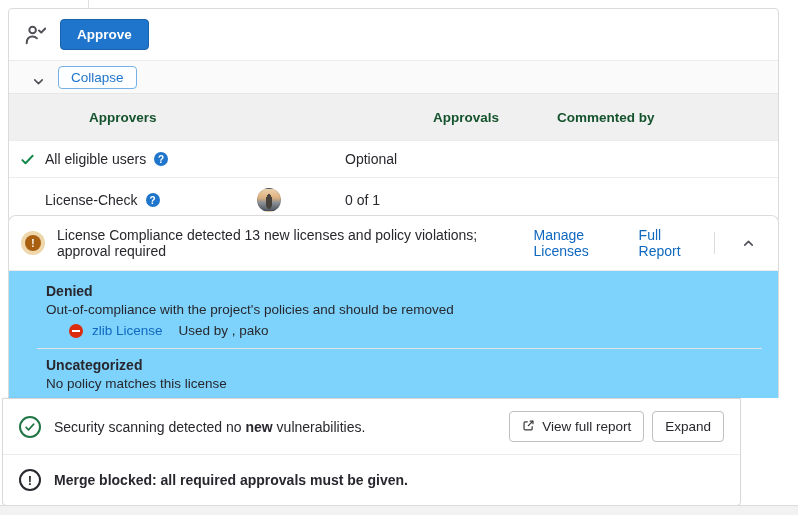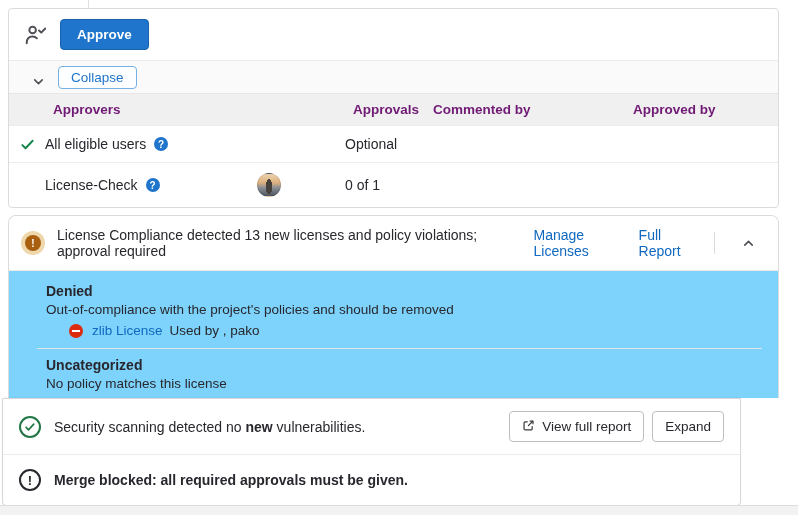--- a/index.html
+++ b/index.html
@@ -29,21 +29,21 @@
 
   
   .collapse-row { display:flex; align-items:flex-end; gap:12px; padding:4px 16px 4px 22px; background:#fafafa; border-top:1px solid #ececec; height:33px; }
   .btn-collapse {
     background:#fdfeff; color:#1f75cb; border:1px solid #75b1e4; border-radius:4px;
     font-size:13.5px; padding:3px 12px; cursor:pointer; font-family:"Liberation Sans",sans-serif;
   }
 
   
   .t-header, .t-row { display:grid; grid-template-columns:36px 300px 80px 200px 1fr; align-items:center; }
-  .t-header { background:#f0f0f0; border-top:1px solid #e7e7e7; padding:8px 8px; font-weight:700; font-size:13.5px; color:#701a75; }
+  .t-header { background:#f0f0f0; border-top:1px solid #e7e7e7; padding:8px 0; font-weight:700; font-size:13.5px; color:#14532d;gap:44px; }
   .t-row { background:#fff; border-top:1px solid #ececec; padding:10px 0; }
   .t-row:last-child { border-radius:0 0 8px 8px; }
   .cell-icon { display:flex; justify-content:center; }
   .name-cell { display:flex; align-items:center; }
   .name-group { display:flex; align-items:center; gap:8px; width:212px; }
   .help-badge {
     width:14px; height:14px; border-radius:50%; background:#1f75cb; color:#fff;
     font-size:10px; font-weight:700; display:inline-flex; align-items:center; justify-content:center; cursor:pointer;
   }
   .avatar {
@@ -60,21 +60,21 @@
   .warn-icon span { width:16px; height:16px; border-radius:50%; background:#a95f10; color:#fff; font-size:10px; font-weight:700; display:flex; align-items:center; justify-content:center; }
   .lic-actions { margin-left:auto; display:flex; align-items:center; gap:16px; }
   a.link { color:#1068bf; text-decoration:none; cursor:pointer; }
   .v-divider { width:1px; height:22px; background:#dbdbdb; margin:0 4px; }
   .icon-btn { background:none; border:none; cursor:pointer; padding:2px 6px; display:flex; align-items:center; }
 
   .lic-body { padding:8px 16px 8px 37px; background:#7dd3fc; font-size:13.5px; }
   .group-title { font-weight:700; padding:4px 0 2px; font-size:14px; }
   .group-desc { padding:1px 0 3px; }
   .lic-item { display:flex; align-items:center; gap:9px; padding:3px 0 3px 23px; }
-  .lic-item .content { display:flex; gap:7px; align-items:baseline; }
+  .lic-item .content { display:flex; gap:16px; align-items:baseline; }
   .group-divider { border-top:1px solid #e3e3e3; margin:7px 0 4px -9px; }
   .denied-icon { width:14px; height:14px; border-radius:50%; background:#dd2b0e; position:relative; flex:none; }
   .denied-icon::after { content:""; position:absolute; left:3px; top:6px; width:8px; height:2px; background:#fff; }
   .uncat-icon { width:14px; height:14px; border-radius:50%; background:#3f3d44; color:#fff; font-size:9px; font-weight:700; display:flex; align-items:center; justify-content:center; flex:none; }
   .right-link { margin-left:auto; }
 
   
   #bottom-overlay { position:absolute; left:2px; top:398px; width:739px; background:#fff; border:1px solid #d8d8d8; border-radius:0 0 4px 4px; box-shadow:0 -1px 2px rgba(0,0,0,.04); }
   .sec-row { display:flex; align-items:center; gap:13px; padding:12px 16px; }
   .ok-icon { width:22px; height:22px; border-radius:50%; border:2px solid #217645; display:flex; align-items:center; justify-content:center; flex:none; background:#fff; }

